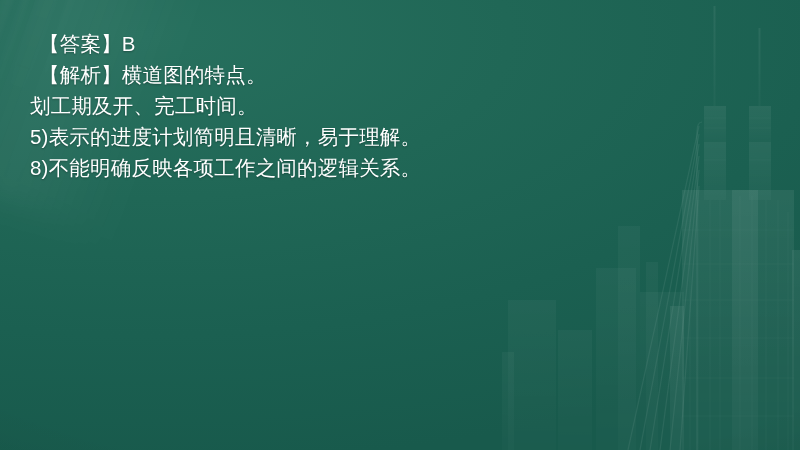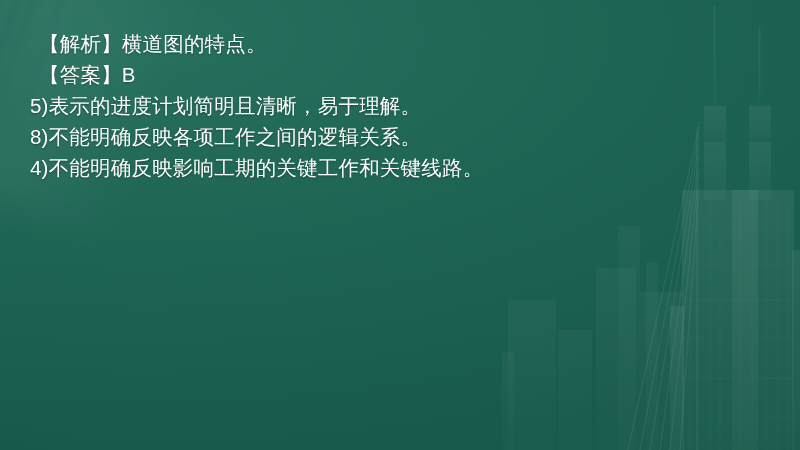--- a/index.html
+++ b/index.html
@@ -199,20 +199,20 @@
         <line x1="249" y1="128" x2="271" y2="128"></line>
         <line x1="204" y1="160" x2="226" y2="160"></line>
         <line x1="249" y1="160" x2="271" y2="160"></line>
       </g>
     </svg>
   </div>
 
   <div class="bg-vignette"></div>
 
   <div class="text-block">
+    <div class="line indent">【答案】B</div>
     <div class="line indent">【解析】横道图的特点。</div>
-    <div class="line indent">【答案】B</div>
+    <div class="line">划工期及开、完工时间。</div>
     <div class="line">5)表示的进度计划简明且清晰，易于理解。</div>
     <div class="line">8)不能明确反映各项工作之间的逻辑关系。</div>
-    <div class="line">4)不能明确反映影响工期的关键工作和关键线路。</div>
   </div>
 
 </div>
 
 </body></html>

